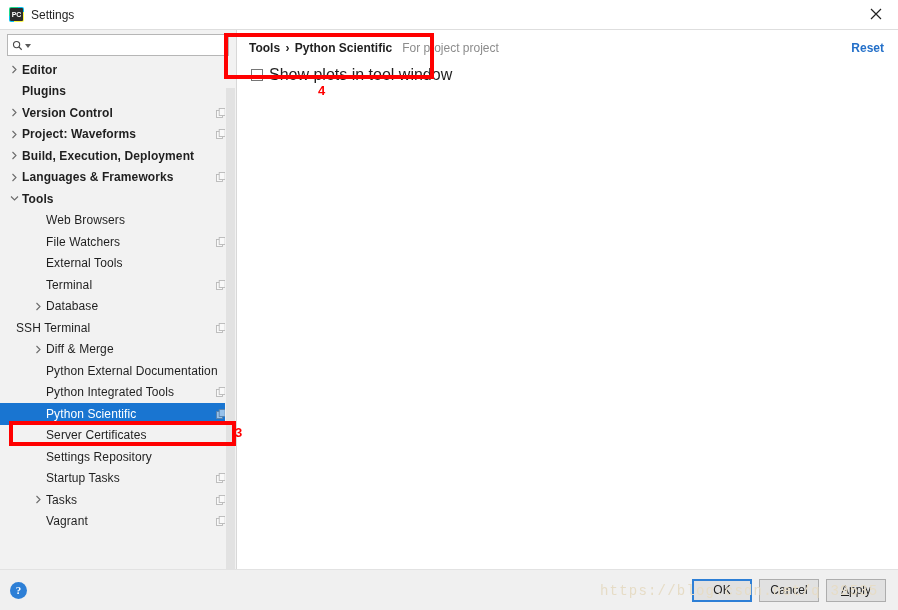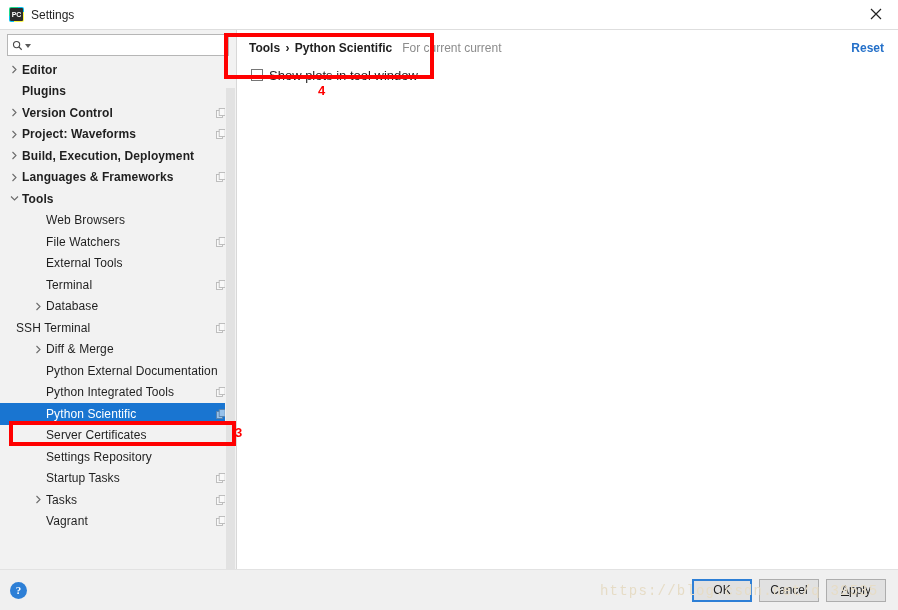--- a/index.html
+++ b/index.html
@@ -236,21 +236,21 @@
   }
   .checkbox-box {
     width: 12px;
     height: 12px;
     border: 1px solid #767676;
     background: #ffffff;
     box-sizing: border-box;
     cursor: pointer;
   }
   .checkbox-label {
-    font-size: 13px;
+    font-size: 16px;
     color: #1f1f1f;
     cursor: default;
   }
 
   
   .bottombar {
     height: 40px;
     min-height: 40px;
     background: #f0f0f0;
     border-top: 1px solid #e2e2e2;
@@ -586,21 +586,21 @@
       </div>
     </div>
 
     <div class="content">
       <div class="content-header">
         <div class="breadcrumb">
           <span>Tools</span>
           <span class="sep">›</span>
           <span>Python Scientific</span>
         </div>
-        <div class="for-project">For current current</div>
+        <div class="for-project">For project project</div>
       </div>
       <div class="reset-link">Reset</div>
 
       <div class="settings-body">
         <div class="checkbox-row">
           <span class="checkbox-box" id="plots-checkbox"></span>
           <span class="checkbox-label">Show plots in tool window</span>
         </div>
       </div>
     </div>

